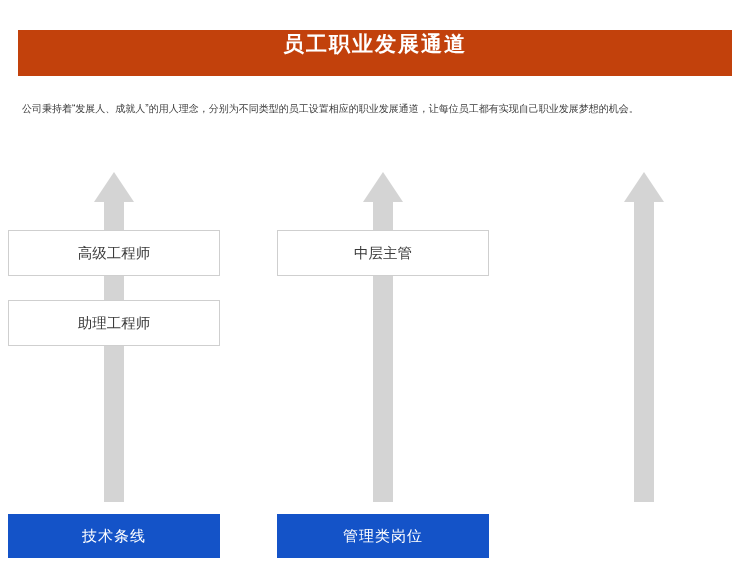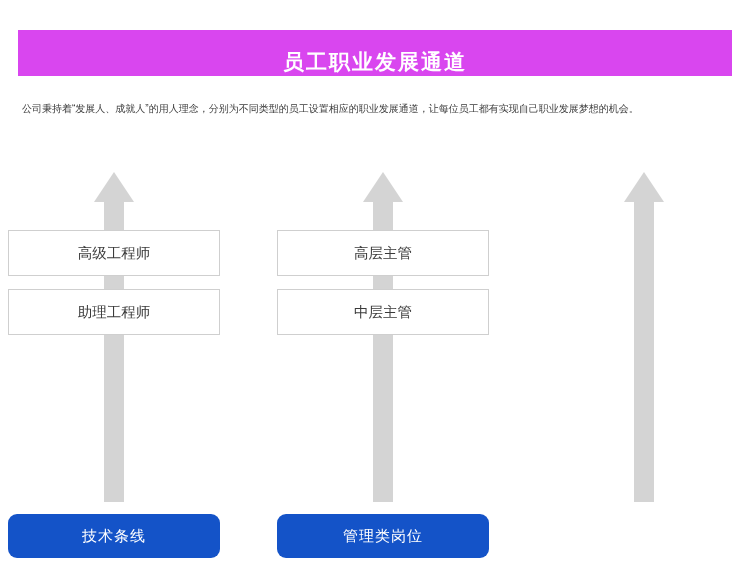--- a/index.html
+++ b/index.html
@@ -19,23 +19,23 @@
     width: 750px;
     height: 580px;
   }
   
   .banner {
     position: absolute;
     left: 18px;
     top: 30px;
     width: 714px;
     height: 46px;
-    background: #d946ef;
+    background: #c2410c;
     display: flex;
-    align-items: flex-end;
+    align-items: flex-start;
     justify-content: center;
   }
   .banner-title {
     color: #ffffff;
     font-size: 21px;
     font-weight: bold;
     letter-spacing: 2px;
   }
   
   .intro {
@@ -105,38 +105,37 @@
     box-sizing: border-box;
     width: 212px;
     height: 46px;
     background: #ffffff;
     border: 1px solid #cfcfcf;
     display: flex;
     align-items: center;
     justify-content: center;
     font-size: 14.5px;
     color: #3a3a3a;
-    margin-bottom: 13px;
+    margin-bottom: 24px;
   }
   .footer-box {
     box-sizing: border-box;
     position: absolute;
     left: 0;
     top: 342px;
     width: 212px;
     height: 44px;
     background: #1453c8;
     display: flex;
     align-items: center;
     justify-content: center;
     font-size: 15px;
     color: #ffffff;
     z-index: 3;
     letter-spacing: 1px;
-    border-radius: 9px;
   }
 </style>
 </head>
 <body>
 
 <div class="page">
 
   <div class="banner">
     <div class="banner-title">员工职业发展通道</div>
   </div>
@@ -156,21 +155,20 @@
       </div>
       <div class="footer-box">技术条线</div>
     </div>
 
     <div class="column col-1">
       <div class="arrow">
         <div class="arrow-head"></div>
         <div class="arrow-shaft"></div>
       </div>
       <div class="boxes">
-        <div class="rung">高层主管</div>
         <div class="rung">中层主管</div>
       </div>
       <div class="footer-box">管理类岗位</div>
     </div>
 
     <div class="column col-2">
       <div class="arrow">
         <div class="arrow-head"></div>
         <div class="arrow-shaft"></div>
       </div>

